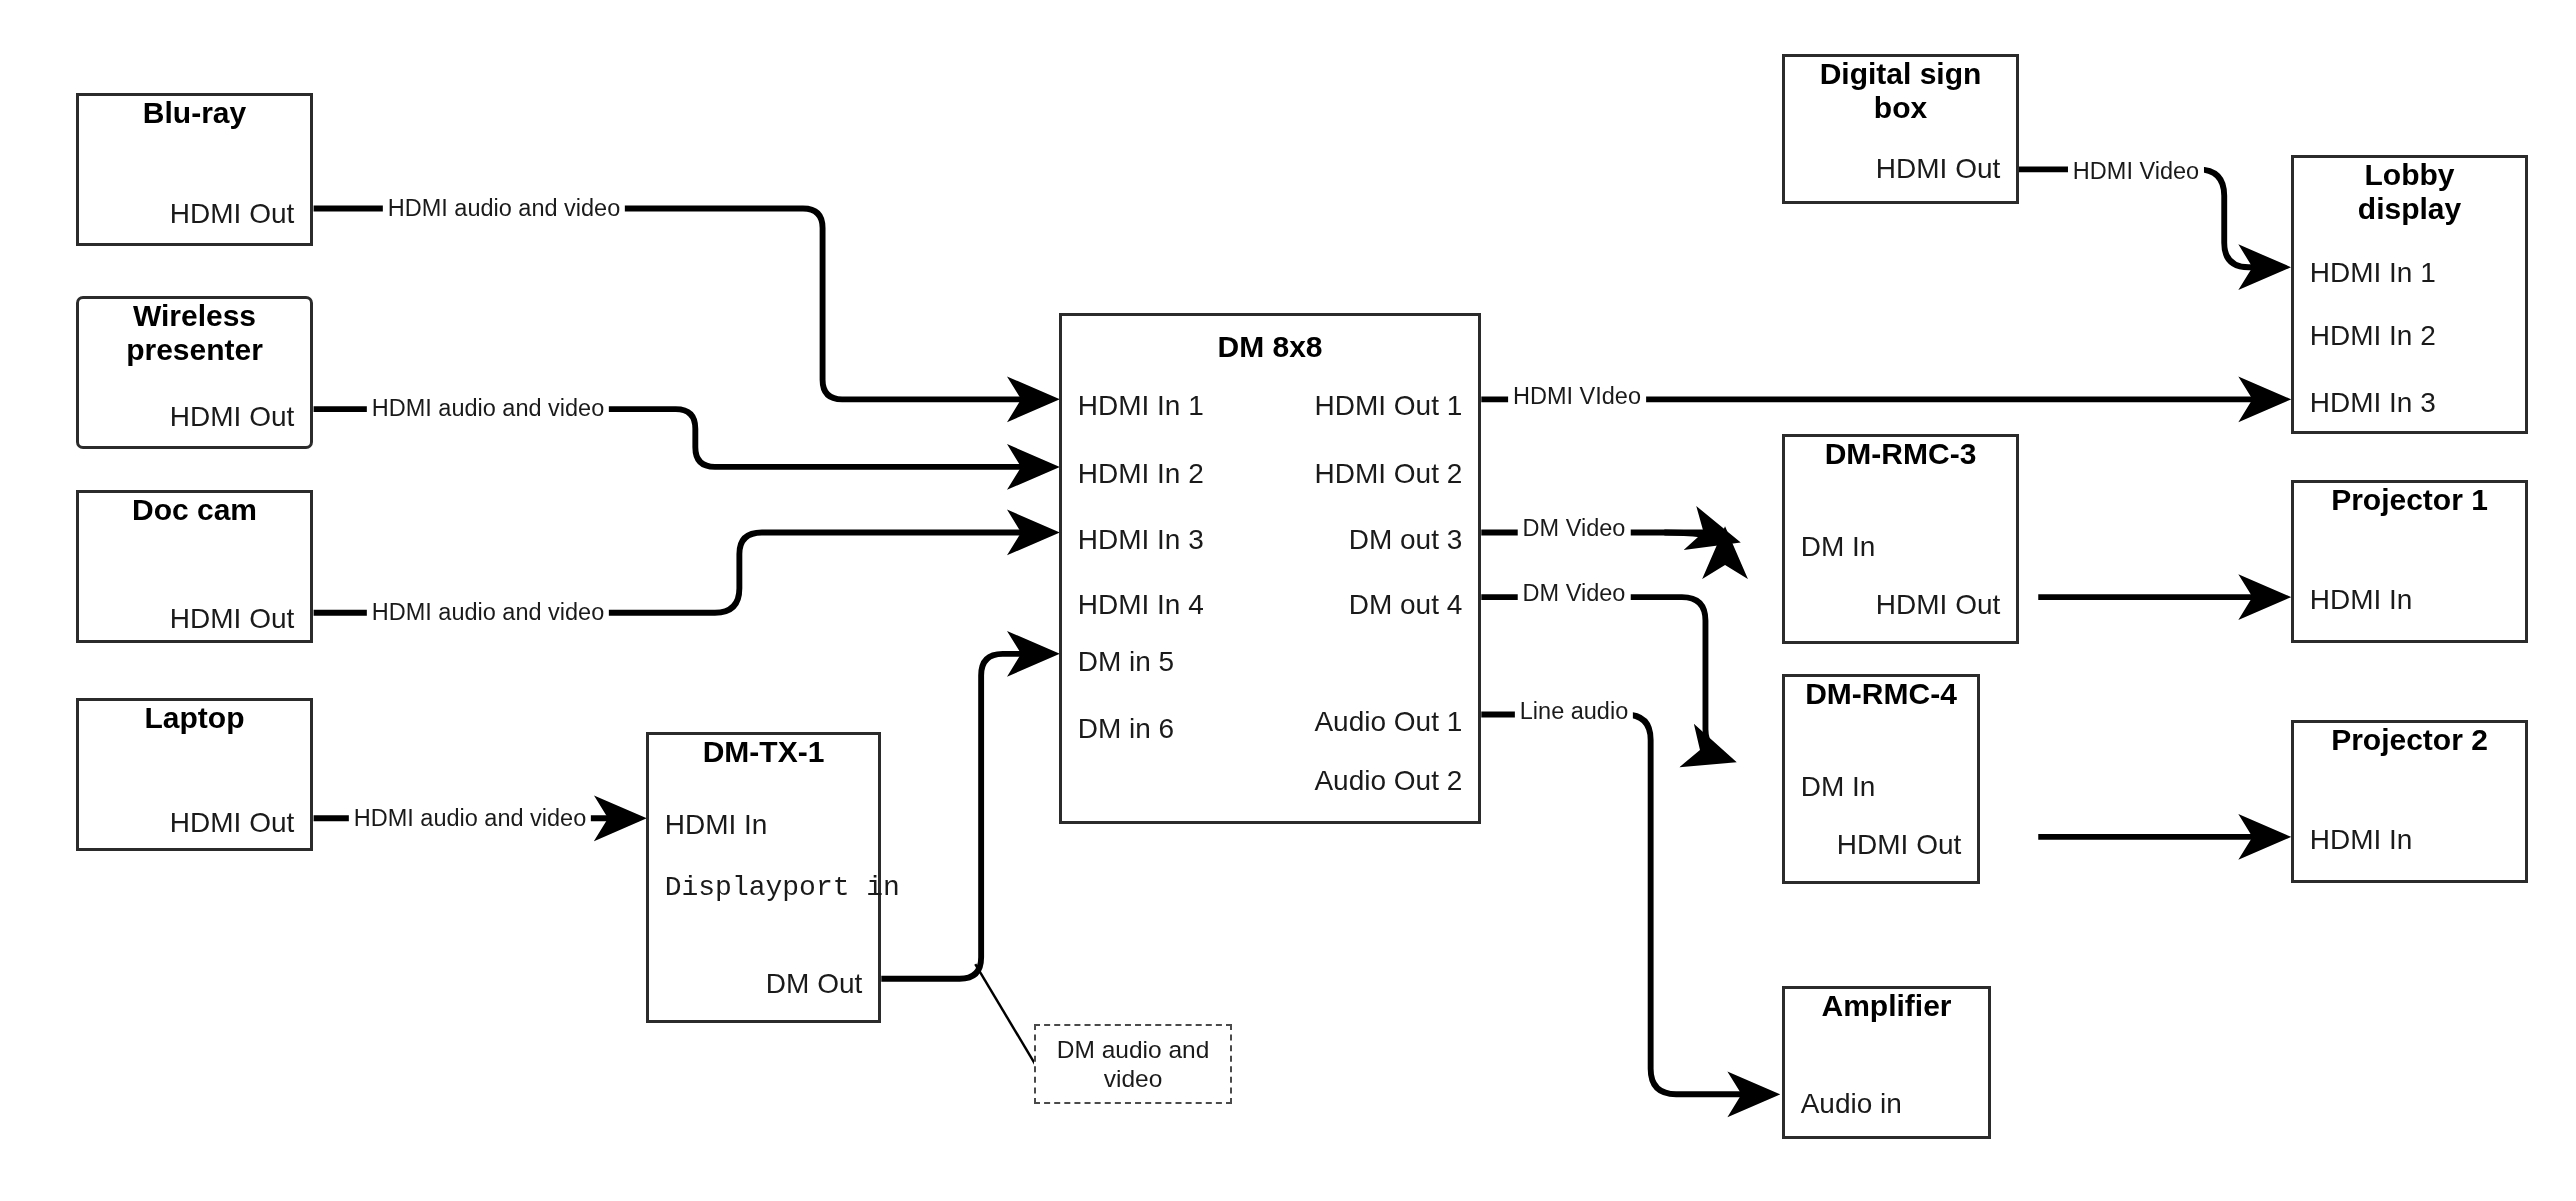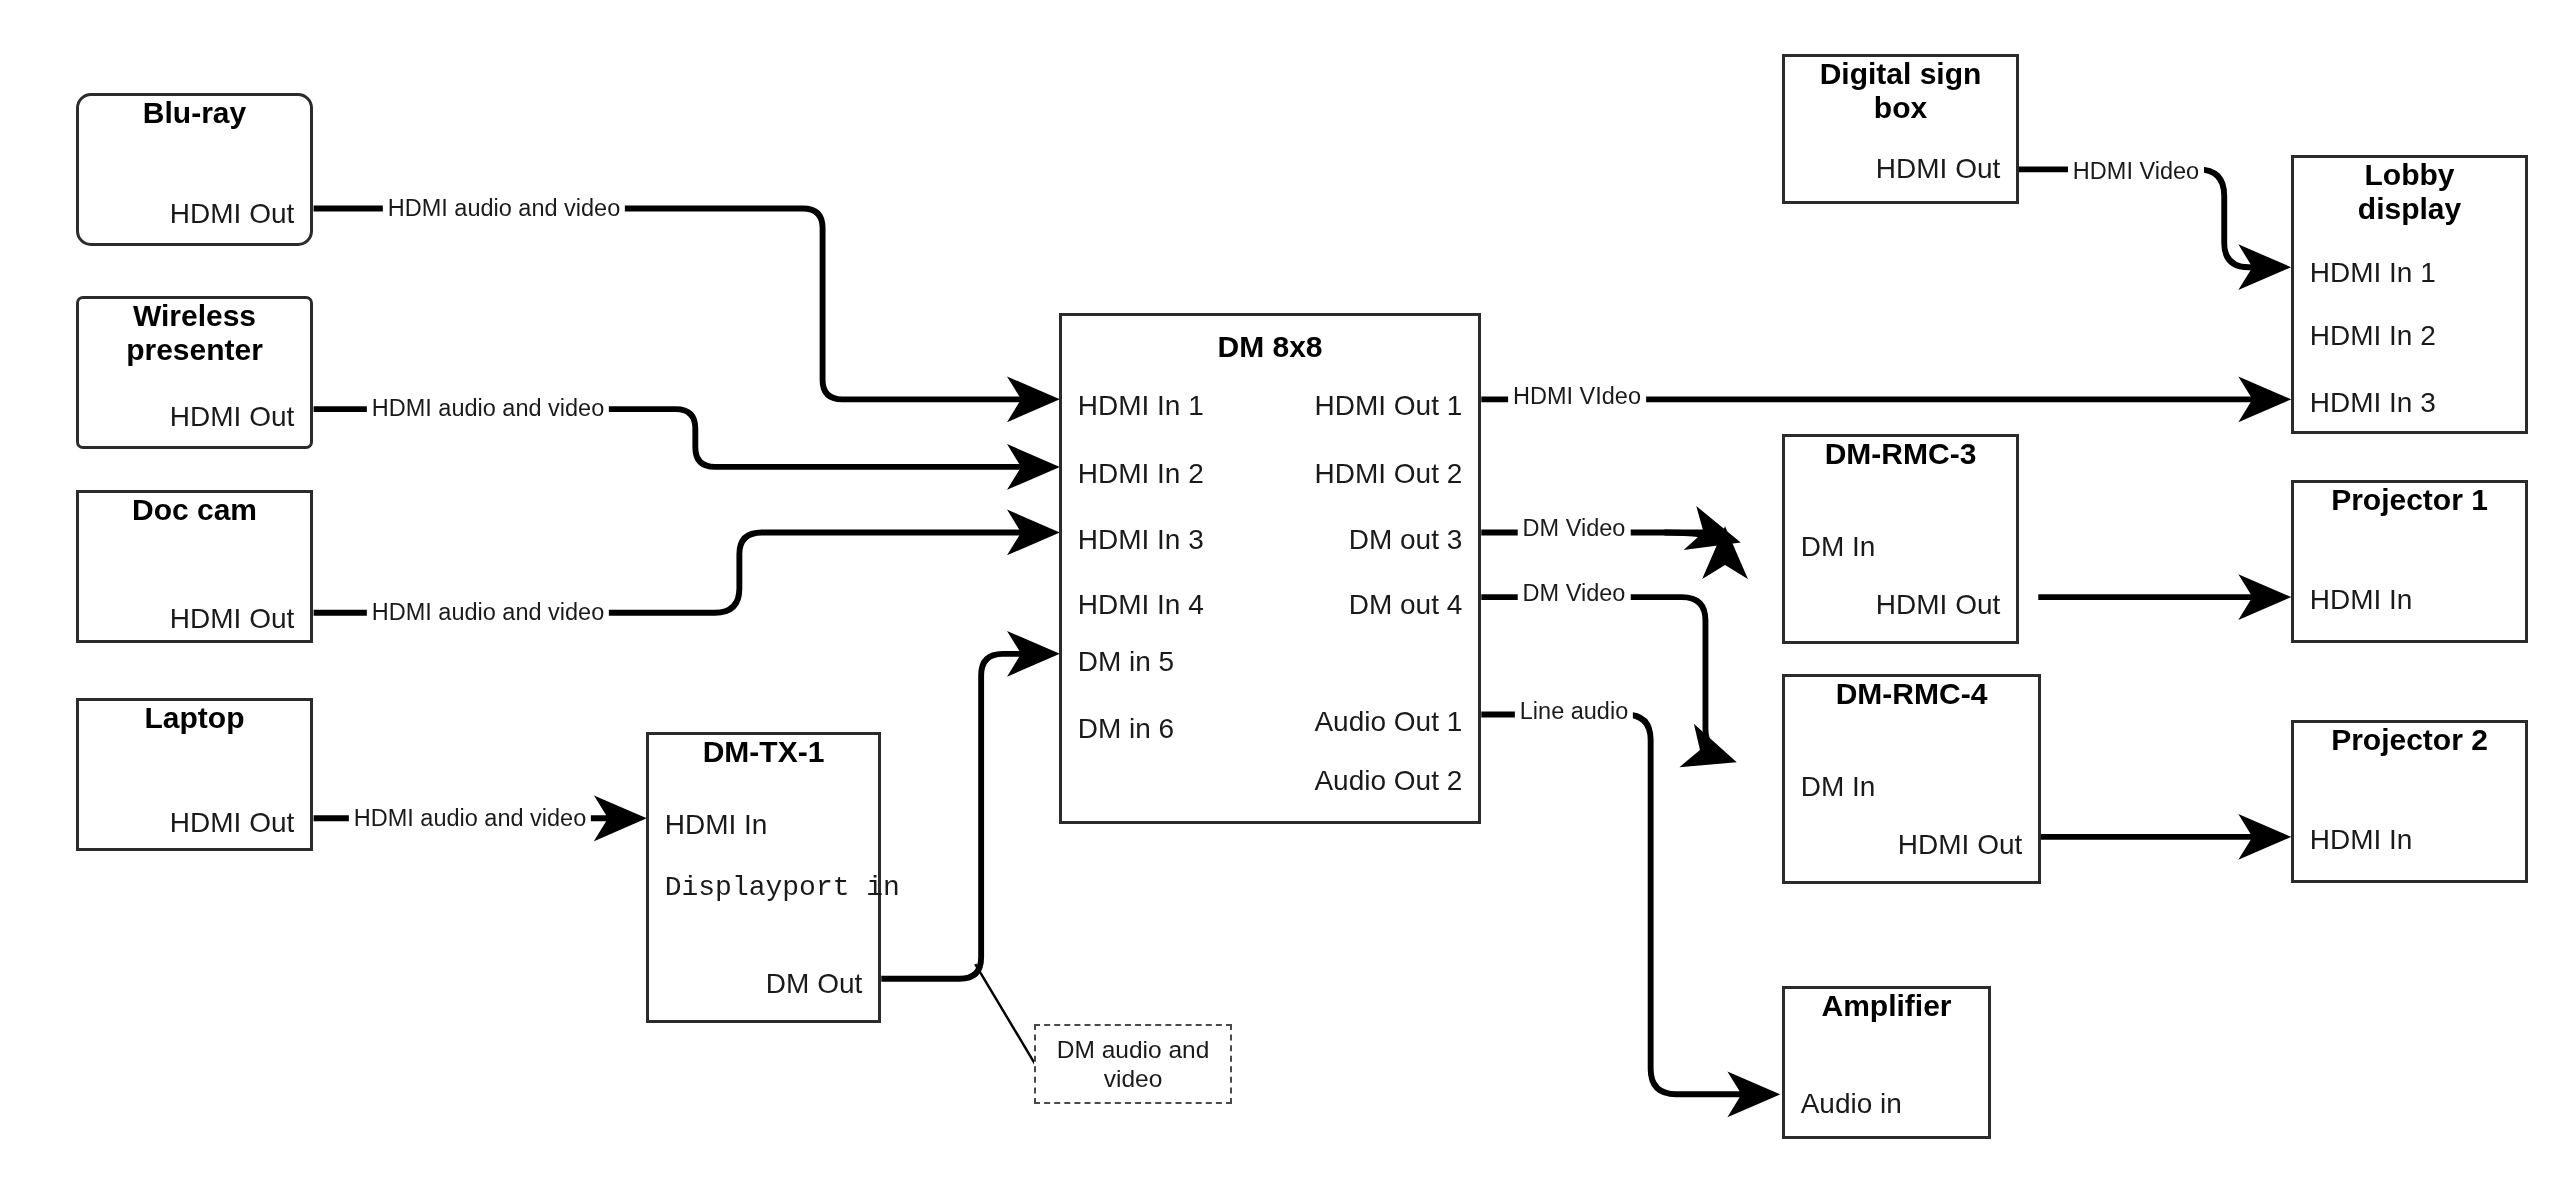--- a/index.html
+++ b/index.html
@@ -107,21 +107,21 @@
 
     <path d="M1513,610 H1718 Q1742,610 1742,634 V745 Q1742,768 1766,776" fill="none" stroke="#000" stroke-width="6" marker-end="url(#ah)"></path>
 
     <path d="M1513,730 H1660 Q1686,730 1686,756 V1092 Q1686,1118 1712,1118 H1810" fill="none" stroke="#000" stroke-width="6" marker-end="url(#ah)"></path>
 
     <path d="M2082,610 H2332" fill="none" stroke="#000" stroke-width="6" marker-end="url(#ah)"></path>
 
     <path d="M2082,855 H2332" fill="none" stroke="#000" stroke-width="6" marker-end="url(#ah)"></path>
   </svg>
 
-  <div class="node" style="left:76px; top:93px; width:237px; height:153px;border-radius:15px;">
+  <div class="node" style="left:76px; top:93px; width:237px; height:153px;">
     <div class="node-title">Blu-ray</div>
     <div class="port right" style="top:104px;">HDMI Out</div>
   </div>
 
   <div class="node" style="left:76px; top:296px; width:237px; height:153px;border-radius:7px;">
     <div class="node-title">Wireless
 presenter</div>
     <div class="port right" style="top:104px;">HDMI Out</div>
   </div>
 
@@ -173,21 +173,21 @@
     <div class="port left" style="top:164px;">HDMI In 2</div>
     <div class="port left" style="top:231px;">HDMI In 3</div>
   </div>
 
   <div class="node" style="left:1782px; top:434px; width:237px; height:210px;">
     <div class="node-title">DM-RMC-3</div>
     <div class="port left" style="top:96px;">DM In</div>
     <div class="port right" style="top:154px;">HDMI Out</div>
   </div>
 
-  <div class="node" style="left:1782px; top:674px; width:259px; height:210px;">
+  <div class="node" style="left:1782px; top:674px; width:198px; height:210px;">
     <div class="node-title">DM-RMC-4</div>
     <div class="port left" style="top:96px;">DM In</div>
     <div class="port right" style="top:154px;">HDMI Out</div>
   </div>
 
   <div class="node" style="left:2291px; top:480px; width:237px; height:163px;">
     <div class="node-title">Projector 1</div>
     <div class="port left" style="top:103px;">HDMI In</div>
   </div>
 

